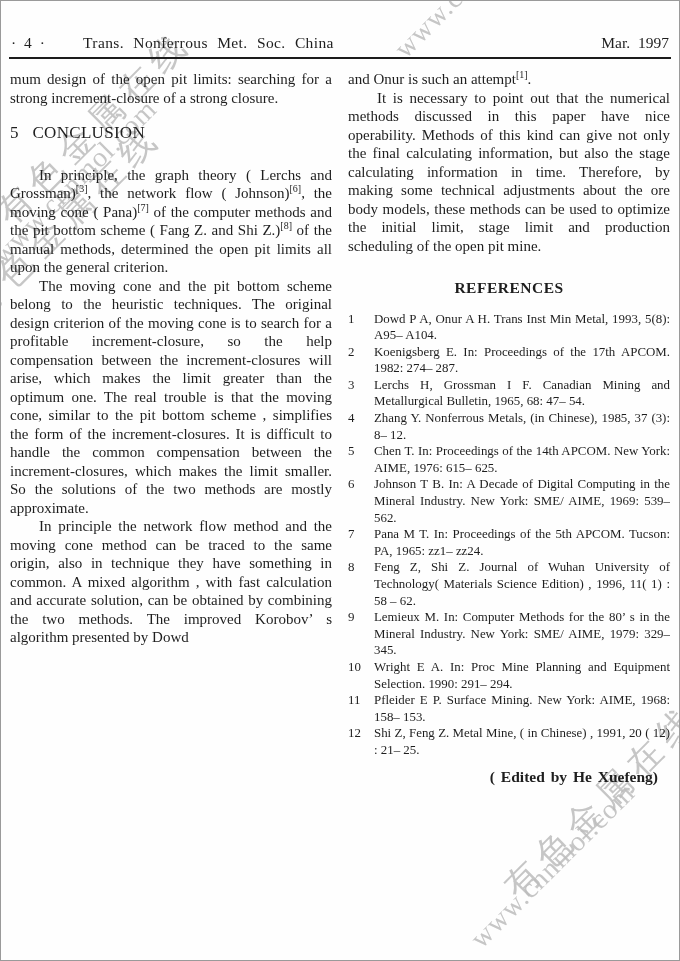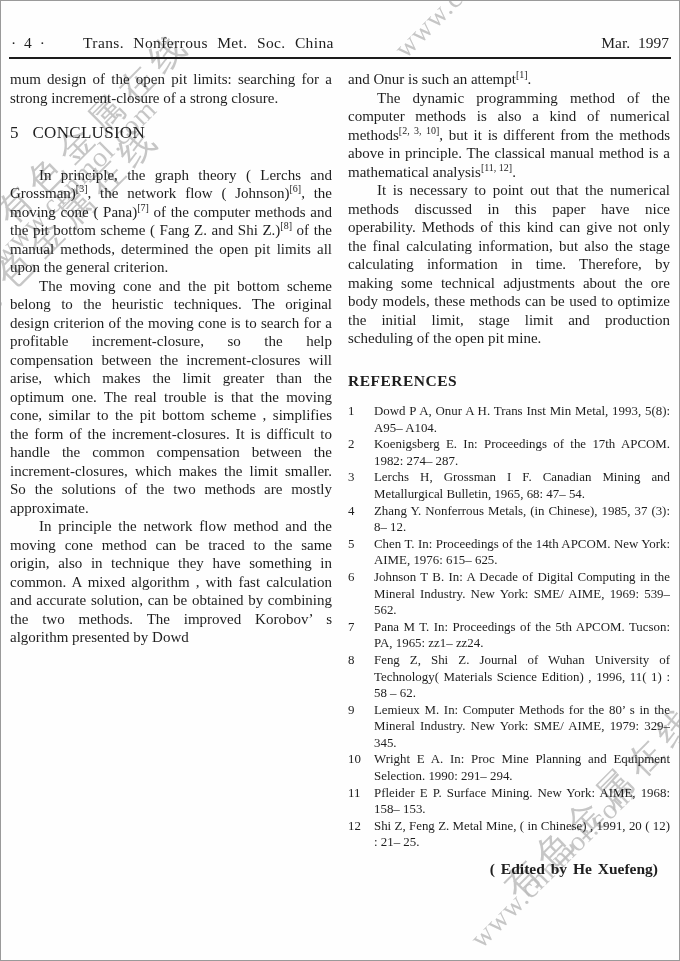--- a/index.html
+++ b/index.html
@@ -48,21 +48,21 @@
 
   .cols { display: flex; gap: 16px; padding: 0 9px; margin-top: 11px; }
   .col  { flex: 1; min-width: 0; font-size: 15px; line-height: 18.5px; text-align: justify; }
 
   .para { margin: 0; }
   .para.indent { text-indent: 29px; }
   sup.cite { font-size: 10px; line-height: 0; }
 
   .section { font-size: 17px; font-weight: normal; margin: 17px 0 23px; letter-spacing: 0.3px; }
 
-  .refs-heading { font-size: 15.5px; font-weight: bold; letter-spacing: 0.5px; margin: 24px 0 13px; }
+  .refs-heading { text-align: center; font-size: 15.5px; font-weight: bold; letter-spacing: 0.5px; margin: 24px 0 13px; }
   .refs { }
   .ref { display: flex; margin: 0; font-size: 12.9px; line-height: 16.6px; text-align: justify; }
   .ref-num  { flex: 0 0 18px; }
   .ref-body { flex: 1; padding-left: 8px; font-family: Liberation Serif, serif; }
 
   .edited { text-align: right; font-weight: bold; font-size: 15.5px; margin: 9px 12px 16px 0; word-spacing: 2px; font-family: Liberation Serif, serif; }
 </style>
 </head>
 <body>
 
@@ -96,21 +96,20 @@
         <div>
             <p class="para indent">In principle, the graph theory ( Lerchs and Grossman)<sup class="cite">[3]</sup>, the network flow ( Johnson)<sup class="cite">[6]</sup>, the moving cone ( Pana)<sup class="cite">[7]</sup> of the computer methods and the pit bottom scheme ( Fang Z. and Shi Z.)<sup class="cite">[8]</sup> of the manual methods, determined the open pit limits all upon the general criterion.</p>
             <p class="para indent">The moving cone and the pit bottom scheme belong to the heuristic techniques. The original design criterion of the moving cone is to search for a profitable increment-closure, so the help compensation between the increment-closures will arise, which makes the limit greater than the optimum one. The real trouble is that the moving cone, similar to the pit bottom scheme , simplifies the form of the increment-closures. It is difficult to handle the common compensation between the increment-closures, which makes the limit smaller. So the solutions of the two methods are mostly approximate.</p>
             <p class="para indent">In principle the network flow method and the moving cone method can be traced to the same origin, also in technique they have something in common. A mixed algorithm , with fast calculation and accurate solution, can be obtained by combining the two methods. The improved Korobov’ s algorithm presented by Dowd</p>
           </div>
       </section>
 
       <section class="col">
         <div>
             <p class="para">and Onur is such an attempt<sup class="cite">[1]</sup>.</p>
-            <p class="para indent">The dynamic programming method of the computer methods is also a kind of numerical methods<sup class="cite">[2, 3, 10]</sup>, but it is different from the methods above in principle. The classical manual method is a mathematical analysis<sup class="cite">[11, 12]</sup>.</p>
             <p class="para indent">It is necessary to point out that the numerical methods discussed in this paper have nice operability. Methods of this kind can give not only the final calculating information, but also the stage calculating information in time. Therefore, by making some technical adjustments about the ore body models, these methods can be used to optimize the initial limit, stage limit and production scheduling of the open pit mine.</p>
           </div>
         <h3 class="refs-heading">REFERENCES</h3>
         <div class="refs">
             <div class="ref">
               <span class="ref-num">1</span>
               <span class="ref-body">Dowd P A, Onur A H. Trans Inst Min Metal, 1993, 5(8): A95– A104.</span>
             </div>
             <div class="ref">
               <span class="ref-num">2</span>

